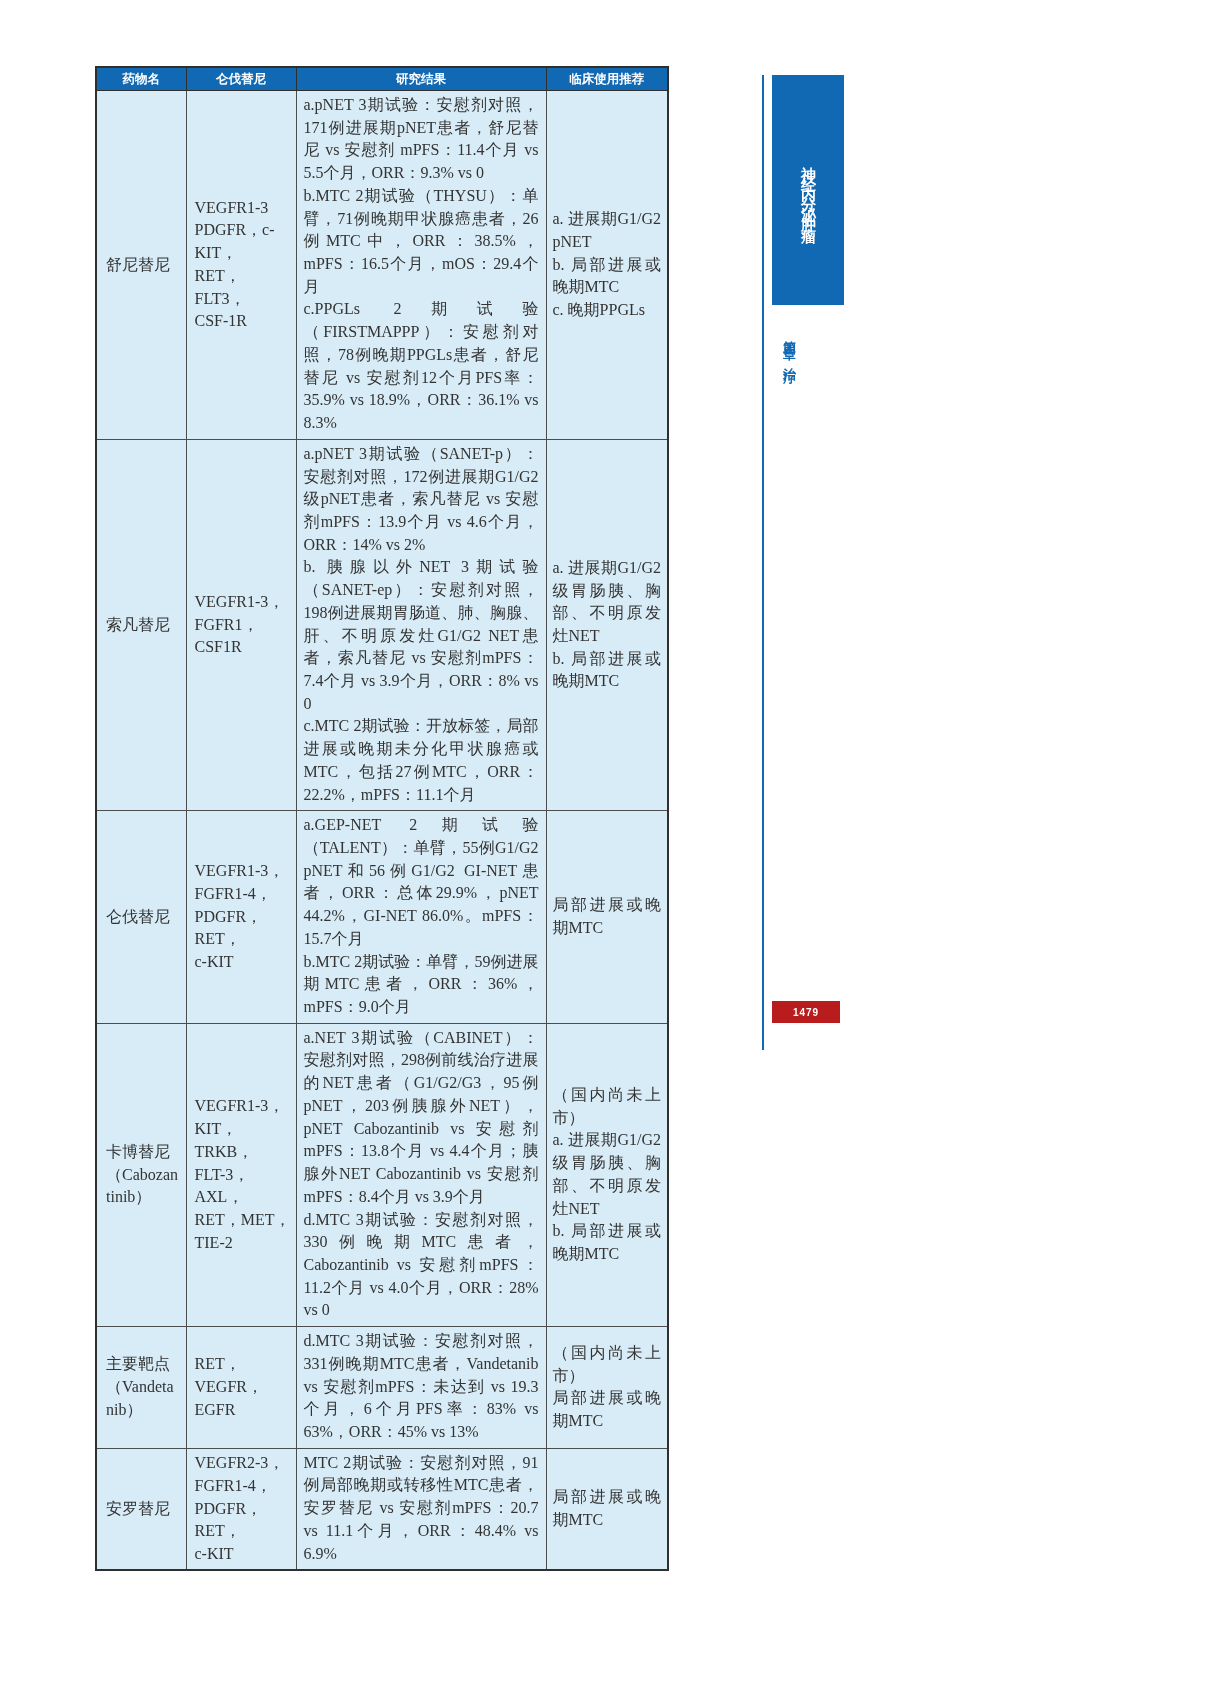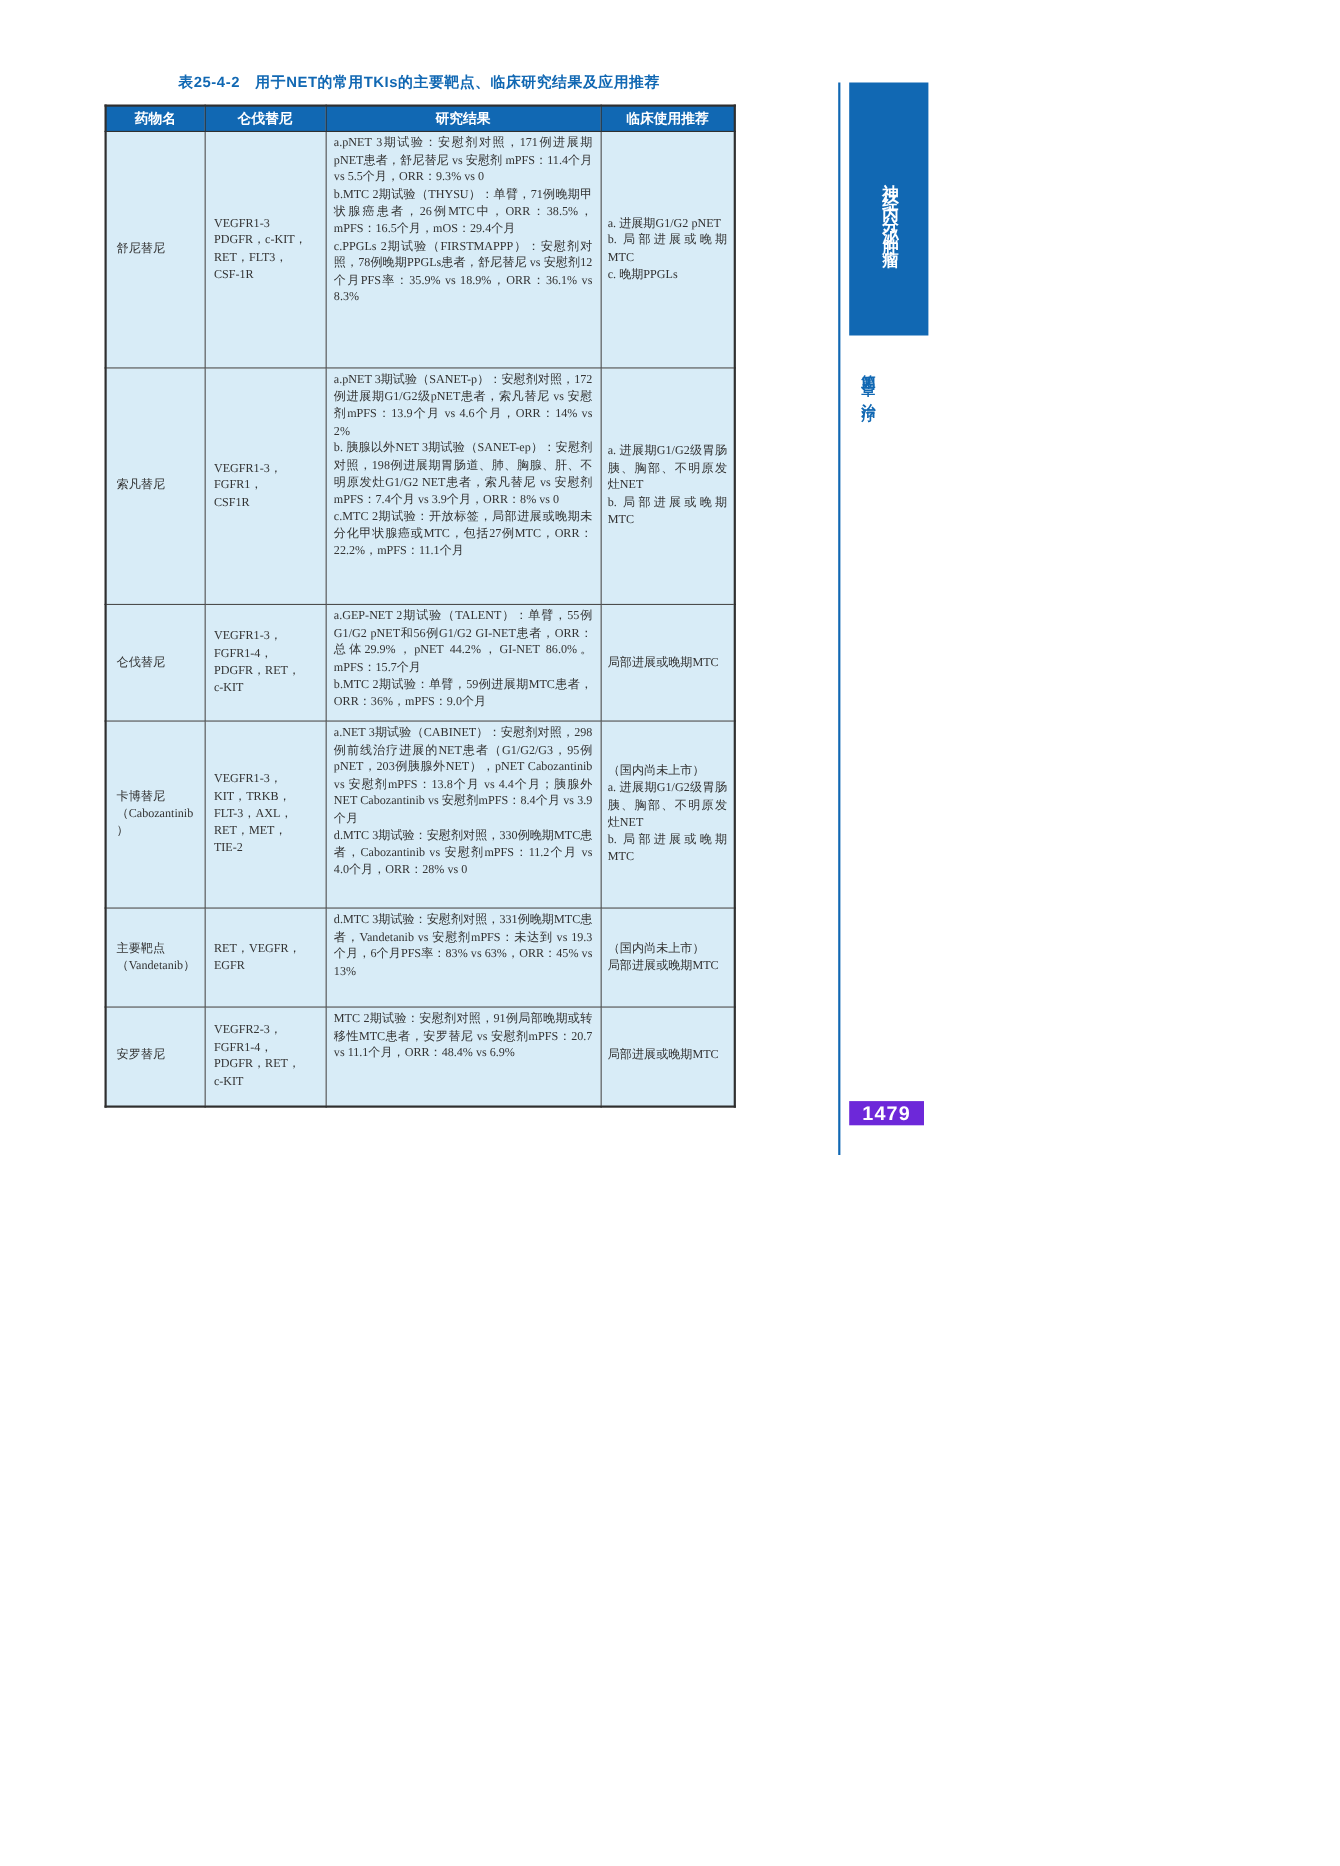--- a/index.html
+++ b/index.html
@@ -16,21 +16,21 @@
     font-family:"Liberation Sans","DejaVu Sans",sans-serif; margin-bottom:11px;
     letter-spacing:0.5px;
   }
   table { border-collapse:collapse; table-layout:fixed; width:572px; border:2px solid #2f2f2f; }
   th {
     background:#1168b3; color:#ffffff; font-size:12.5px; font-weight:bold;
     font-family:"Liberation Sans","DejaVu Sans",sans-serif;
     height:22px; border:1px solid #2f2f2f; padding:0;margin-left:28px;
   }
   td {
-    background:#d8ecf7; color:#333333; font-size:11px; line-height:1.42;
+    background:#d8ecf7; color:#333333; font-size:16px; line-height:1.42;
     border:1px solid #4c4c4c; vertical-align:middle; white-space:pre-line;
     word-break:break-word;
   }
   td.drug    { padding:3px 4px 3px 9px;margin-left:11px; }
   td.targets { padding:3px 4px 3px 8px; }
   td.results { vertical-align:top; text-align:justify; padding:3px 7px 4px 7px; }
   td.rec     { text-align:justify; padding:3px 6px; }
   tr.r0 { height:215px; } tr.r1 { height:215px; } tr.r2 { height:106px; }
   tr.r3 { height:170px; } tr.r4 { height:90px; }  tr.r5 { height:90px; }
 
@@ -46,32 +46,31 @@
     font-size:15px; letter-spacing:10px;
   }
   .chapter {
     position:absolute; left:780px; top:330px; display:flex; flex-direction:column;
     align-items:center; gap:17px; color:#1168b3; font-weight:bold; font-size:13px;
     font-family:"Liberation Sans","DejaVu Sans",sans-serif;
   }
   .chapter .vtext { writing-mode:vertical-rl; text-orientation:upright; letter-spacing:3px; }
   .page-badge {
     position:absolute; left:772px; top:1001px; width:68px; height:22px;
-    background:#6d28d9; color:#ffffff; font-weight:bold; font-size:18px;
+    background:#b91c1c; color:#ffffff; font-weight:bold; font-size:10px;
     font-family:"Liberation Sans","DejaVu Sans",sans-serif;
     display:flex; align-items:center; justify-content:center; letter-spacing:1px;
   }
 </style>
 </head>
 <body>
 
 <div class="page">
 
   <div class="table-wrap">
-    <div class="table-title">表25-4-2　用于NET的常用TKIs的主要靶点、临床研究结果及应用推荐</div>
 
     <table>
       <colgroup>
         <col style="width:90px">
           <col style="width:110px">
           <col style="width:250px">
           <col style="width:122px">
       </colgroup>
       <thead>
         <tr>

